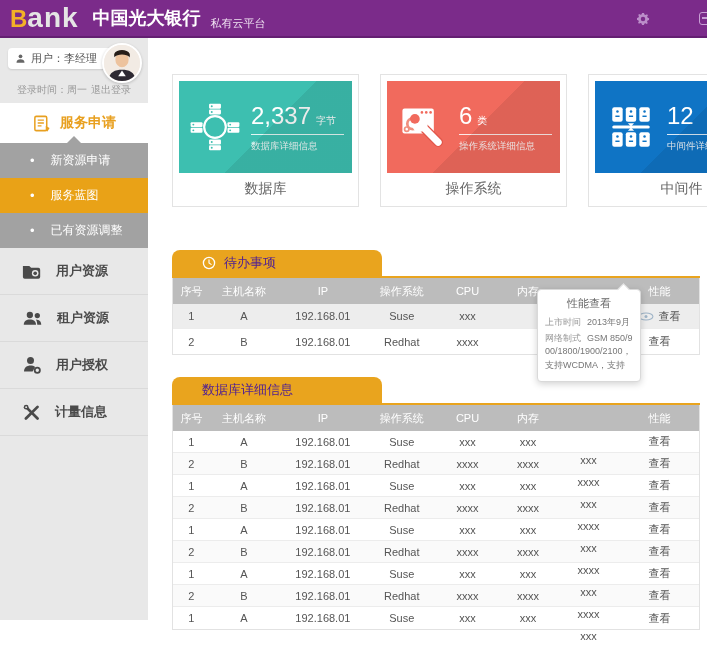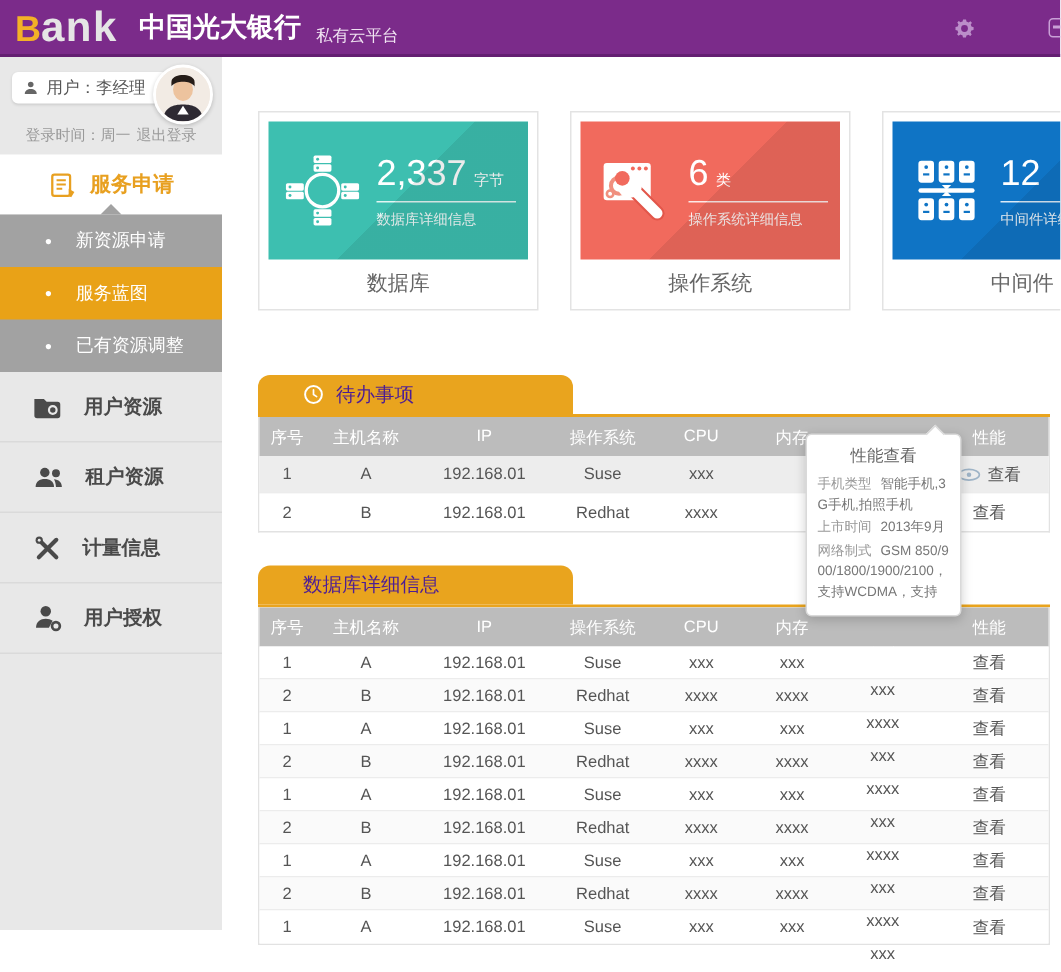--- a/index.html
+++ b/index.html
@@ -178,35 +178,35 @@
     <div class="nav-item">
       <svg width="21" height="17" viewBox="0 0 24 18" fill="#4a4a4a">
           <circle cx="9" cy="5" r="3.6"></circle>
           <path d="M2 16c0-4 3-6 7-6s7 2 7 6z"></path>
           <circle cx="17.5" cy="5.6" r="3"></circle>
           <path d="M16 10.2c3.5.3 6 2.1 6 5.8h-4.5c-.2-2.4-.7-4.3-1.5-5.8z"></path>
         </svg>
       <span>租户资源</span>
     </div>
     <div class="nav-item">
+      <svg width="20" height="20" viewBox="0 0 20 20" fill="#4a4a4a">
+          <circle cx="8.5" cy="5.5" r="3.5"></circle>
+          <path d="M2 16.5c0-4 3-6 6.5-6 1.8 0 3.4.5 4.6 1.4l-2.5 4.6z"></path>
+          <circle cx="15.3" cy="15.3" r="2.6" fill="none" stroke="#4a4a4a" stroke-width="1.8"></circle>
+        </svg>
+      <span>用户授权</span>
+    </div>
+    <div class="nav-item">
       <svg width="19" height="19" viewBox="0 0 22 22">
           <path d="M4.5 4.5L18 18" stroke="#4a4a4a" stroke-width="3.2" stroke-linecap="round"></path>
           <path d="M18 4.5L4.5 18" stroke="#4a4a4a" stroke-width="3.2" stroke-linecap="round"></path>
           <circle cx="4.8" cy="4.8" r="2.8" fill="#4a4a4a"></circle>
           <circle cx="4.8" cy="4.8" r="1.1" fill="#e8e8e8"></circle>
         </svg>
       <span>计量信息</span>
-    </div>
-    <div class="nav-item">
-      <svg width="20" height="20" viewBox="0 0 20 20" fill="#4a4a4a">
-          <circle cx="8.5" cy="5.5" r="3.5"></circle>
-          <path d="M2 16.5c0-4 3-6 6.5-6 1.8 0 3.4.5 4.6 1.4l-2.5 4.6z"></path>
-          <circle cx="15.3" cy="15.3" r="2.6" fill="none" stroke="#4a4a4a" stroke-width="1.8"></circle>
-        </svg>
-      <span>用户授权</span>
     </div>
   </div>
 
   <div class="main">
 
     <div class="cards">
 
       <div class="card">
         <div class="card-inner card-teal">
           <div class="card-icon">
@@ -482,23 +482,20 @@
             <span>xxx</span>
             <span class="action">查看</span>
           </div>
         </div>
     </div>
   </div>
 
   <div class="tooltip">
     <div class="tooltip-title">性能查看</div>
     <div class="tooltip-row">
-      <span class="tt-label">手机类型</span><span>智能手机,3G手机,拍照手机</span>
-    </div>
-    <div class="tooltip-row">
       <span class="tt-label">上市时间</span><span>2013年9月</span>
     </div>
     <div class="tooltip-row">
       <span class="tt-label">网络制式</span><span>GSM 850/900/1800/1900/2100，支持WCDMA，支持</span>
     </div>
   </div>
 
 </div>
 
 </body></html>

